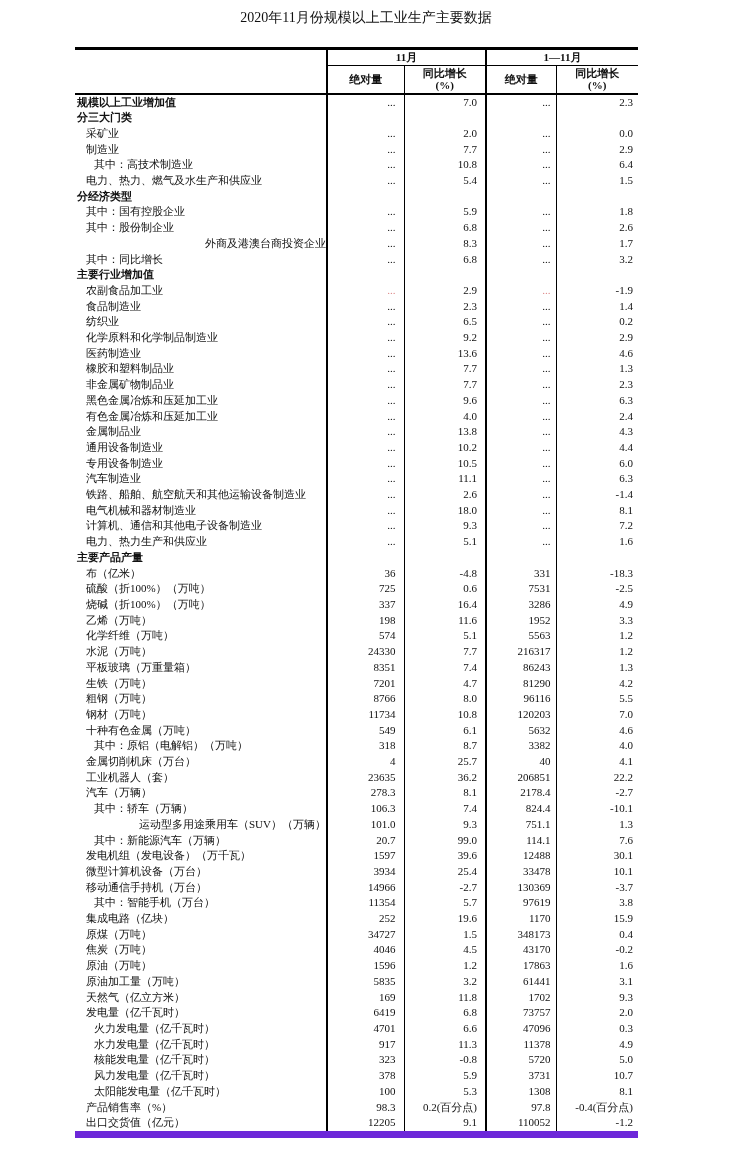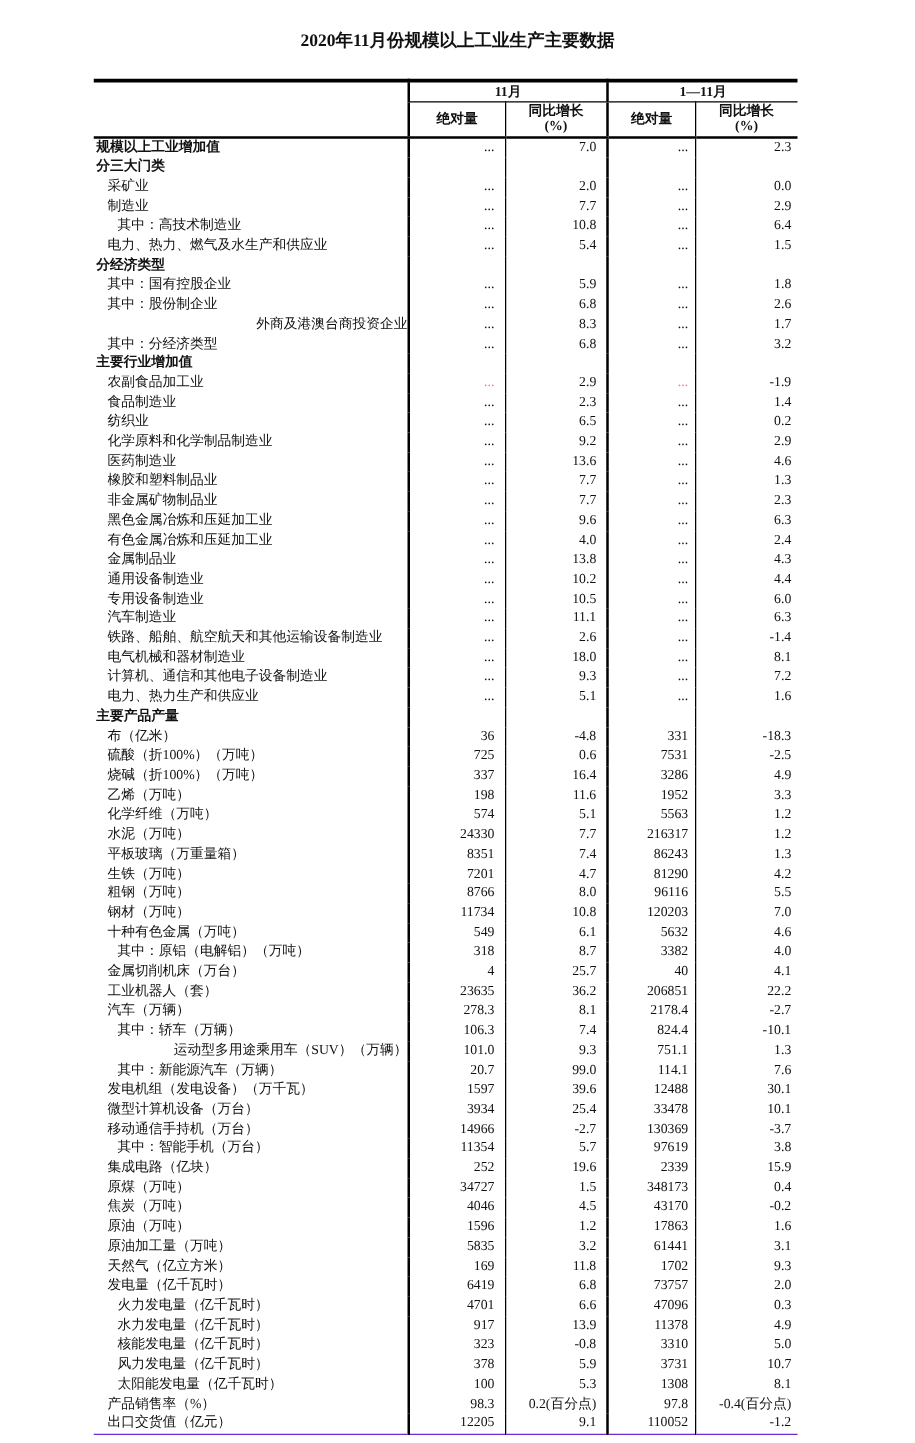--- a/index.html
+++ b/index.html
@@ -2,27 +2,27 @@
 <html><head>
 <meta charset="utf-8">
 <style>
   html,body { margin:0; padding:0; }
   body {
     width:732px; height:1154px; background:#ffffff; color:#111111;
     font-family:"Liberation Serif","DejaVu Serif",serif;
     overflow:hidden;
   }
   .page-title {
-    margin:16px; padding-top:9px;
-    text-align:center; font-size:14px; font-weight:bold; line-height:17px;
+    margin:0; padding-top:9px;
+    text-align:center; font-size:14px; font-weight:normal; line-height:17px;
   }
   table.data-table {
     border-collapse:collapse; table-layout:fixed;
     margin:21px 0 10px 75px; width:563px;
-    border-top:3px solid #000; border-bottom:1px solid #6d28d9;
+    border-top:3px solid #000; border-bottom:7px solid #6d28d9;
   }
   col.col-label { width:252px; }
   col.col-c1 { width:77px; }
   col.col-c2 { width:82px; }
   col.col-c3 { width:70px; }
   col.col-c4 { width:82px; }
   th { font-size:11px; font-weight:bold; padding:0; vertical-align:middle; }
   tr.group-row { height:16px; }
   tr.sub-row { height:28px; }
   th.corner { border-bottom:2px solid #000; }
@@ -158,21 +158,21 @@
 
   <tr>
     <td class="label indent-3">外商及港澳台商投资企业</td>
     <td class="num c1 bl-thick">...</td>
     <td class="num c2 bl-thin">8.3</td>
     <td class="num c3 bl-thick">...</td>
     <td class="num c4 bl-thin">1.7</td>
   </tr>
 
   <tr>
-    <td class="label indent-1">其中：分经济类型</td>
+    <td class="label indent-1">其中：同比增长</td>
     <td class="num c1 bl-thick">...</td>
     <td class="num c2 bl-thin">6.8</td>
     <td class="num c3 bl-thick">...</td>
     <td class="num c4 bl-thin">3.2</td>
   </tr>
 
   <tr>
     <td class="label indent-0 bold">主要行业增加值</td>
     <td class="num c1 bl-thick"></td>
     <td class="num c2 bl-thin"></td>
@@ -497,21 +497,21 @@
     <td class="num c1 bl-thick">11354</td>
     <td class="num c2 bl-thin">5.7</td>
     <td class="num c3 bl-thick">97619</td>
     <td class="num c4 bl-thin">3.8</td>
   </tr>
 
   <tr>
     <td class="label indent-1">集成电路（亿块）</td>
     <td class="num c1 bl-thick">252</td>
     <td class="num c2 bl-thin">19.6</td>
-    <td class="num c3 bl-thick">2339</td>
+    <td class="num c3 bl-thick">1170</td>
     <td class="num c4 bl-thin">15.9</td>
   </tr>
 
   <tr>
     <td class="label indent-1">原煤（万吨）</td>
     <td class="num c1 bl-thick">34727</td>
     <td class="num c2 bl-thin">1.5</td>
     <td class="num c3 bl-thick">348173</td>
     <td class="num c4 bl-thin">0.4</td>
   </tr>
@@ -560,30 +560,30 @@
     <td class="label indent-2">火力发电量（亿千瓦时）</td>
     <td class="num c1 bl-thick">4701</td>
     <td class="num c2 bl-thin">6.6</td>
     <td class="num c3 bl-thick">47096</td>
     <td class="num c4 bl-thin">0.3</td>
   </tr>
 
   <tr>
     <td class="label indent-2">水力发电量（亿千瓦时）</td>
     <td class="num c1 bl-thick">917</td>
-    <td class="num c2 bl-thin">13.9</td>
+    <td class="num c2 bl-thin">11.3</td>
     <td class="num c3 bl-thick">11378</td>
     <td class="num c4 bl-thin">4.9</td>
   </tr>
 
   <tr>
     <td class="label indent-2">核能发电量（亿千瓦时）</td>
     <td class="num c1 bl-thick">323</td>
     <td class="num c2 bl-thin">-0.8</td>
-    <td class="num c3 bl-thick">3310</td>
+    <td class="num c3 bl-thick">5720</td>
     <td class="num c4 bl-thin">5.0</td>
   </tr>
 
   <tr>
     <td class="label indent-2">风力发电量（亿千瓦时）</td>
     <td class="num c1 bl-thick">378</td>
     <td class="num c2 bl-thin">5.9</td>
     <td class="num c3 bl-thick">3731</td>
     <td class="num c4 bl-thin">10.7</td>
   </tr>

